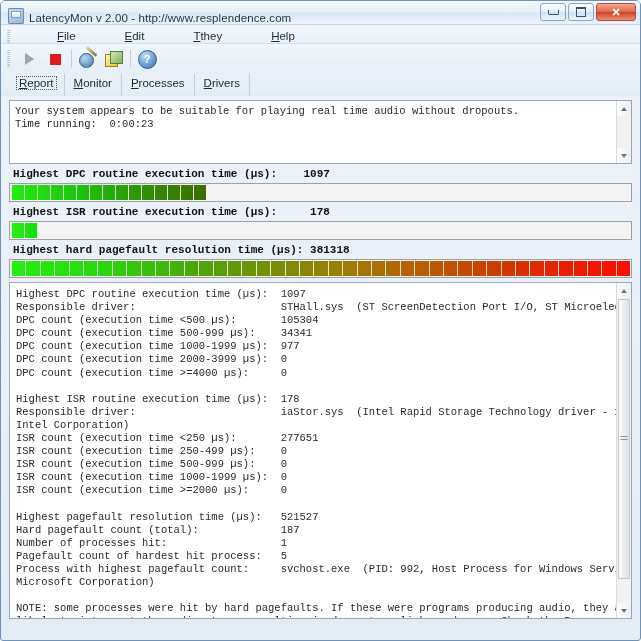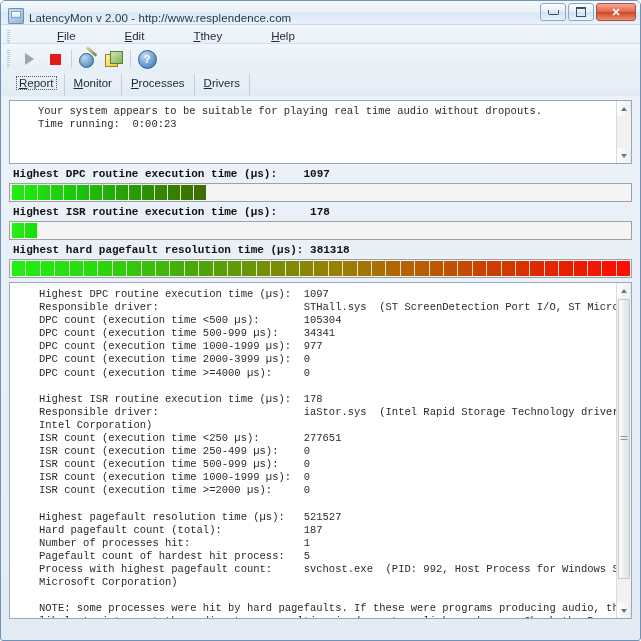--- a/index.html
+++ b/index.html
@@ -185,21 +185,20 @@
 
   
   .panelwrap { padding: 4px 8px 0 8px; }
 
   .textbox {
     background: #ffffff;
     border: 1px solid #9ba7b5;
     box-sizing: border-box;
     position: relative;
     overflow: hidden;
-    padding-left: 23px;
   }
   .mono {
     font-family: "Liberation Mono", "DejaVu Sans Mono", monospace;
     font-size: 10.5px;
     color: #2a2a2a;
     line-height: 13.1px;
     white-space: pre;
   }
   .summarybox { height: 64px; }
   .summarybox .mono { padding: 4px 5px; }

